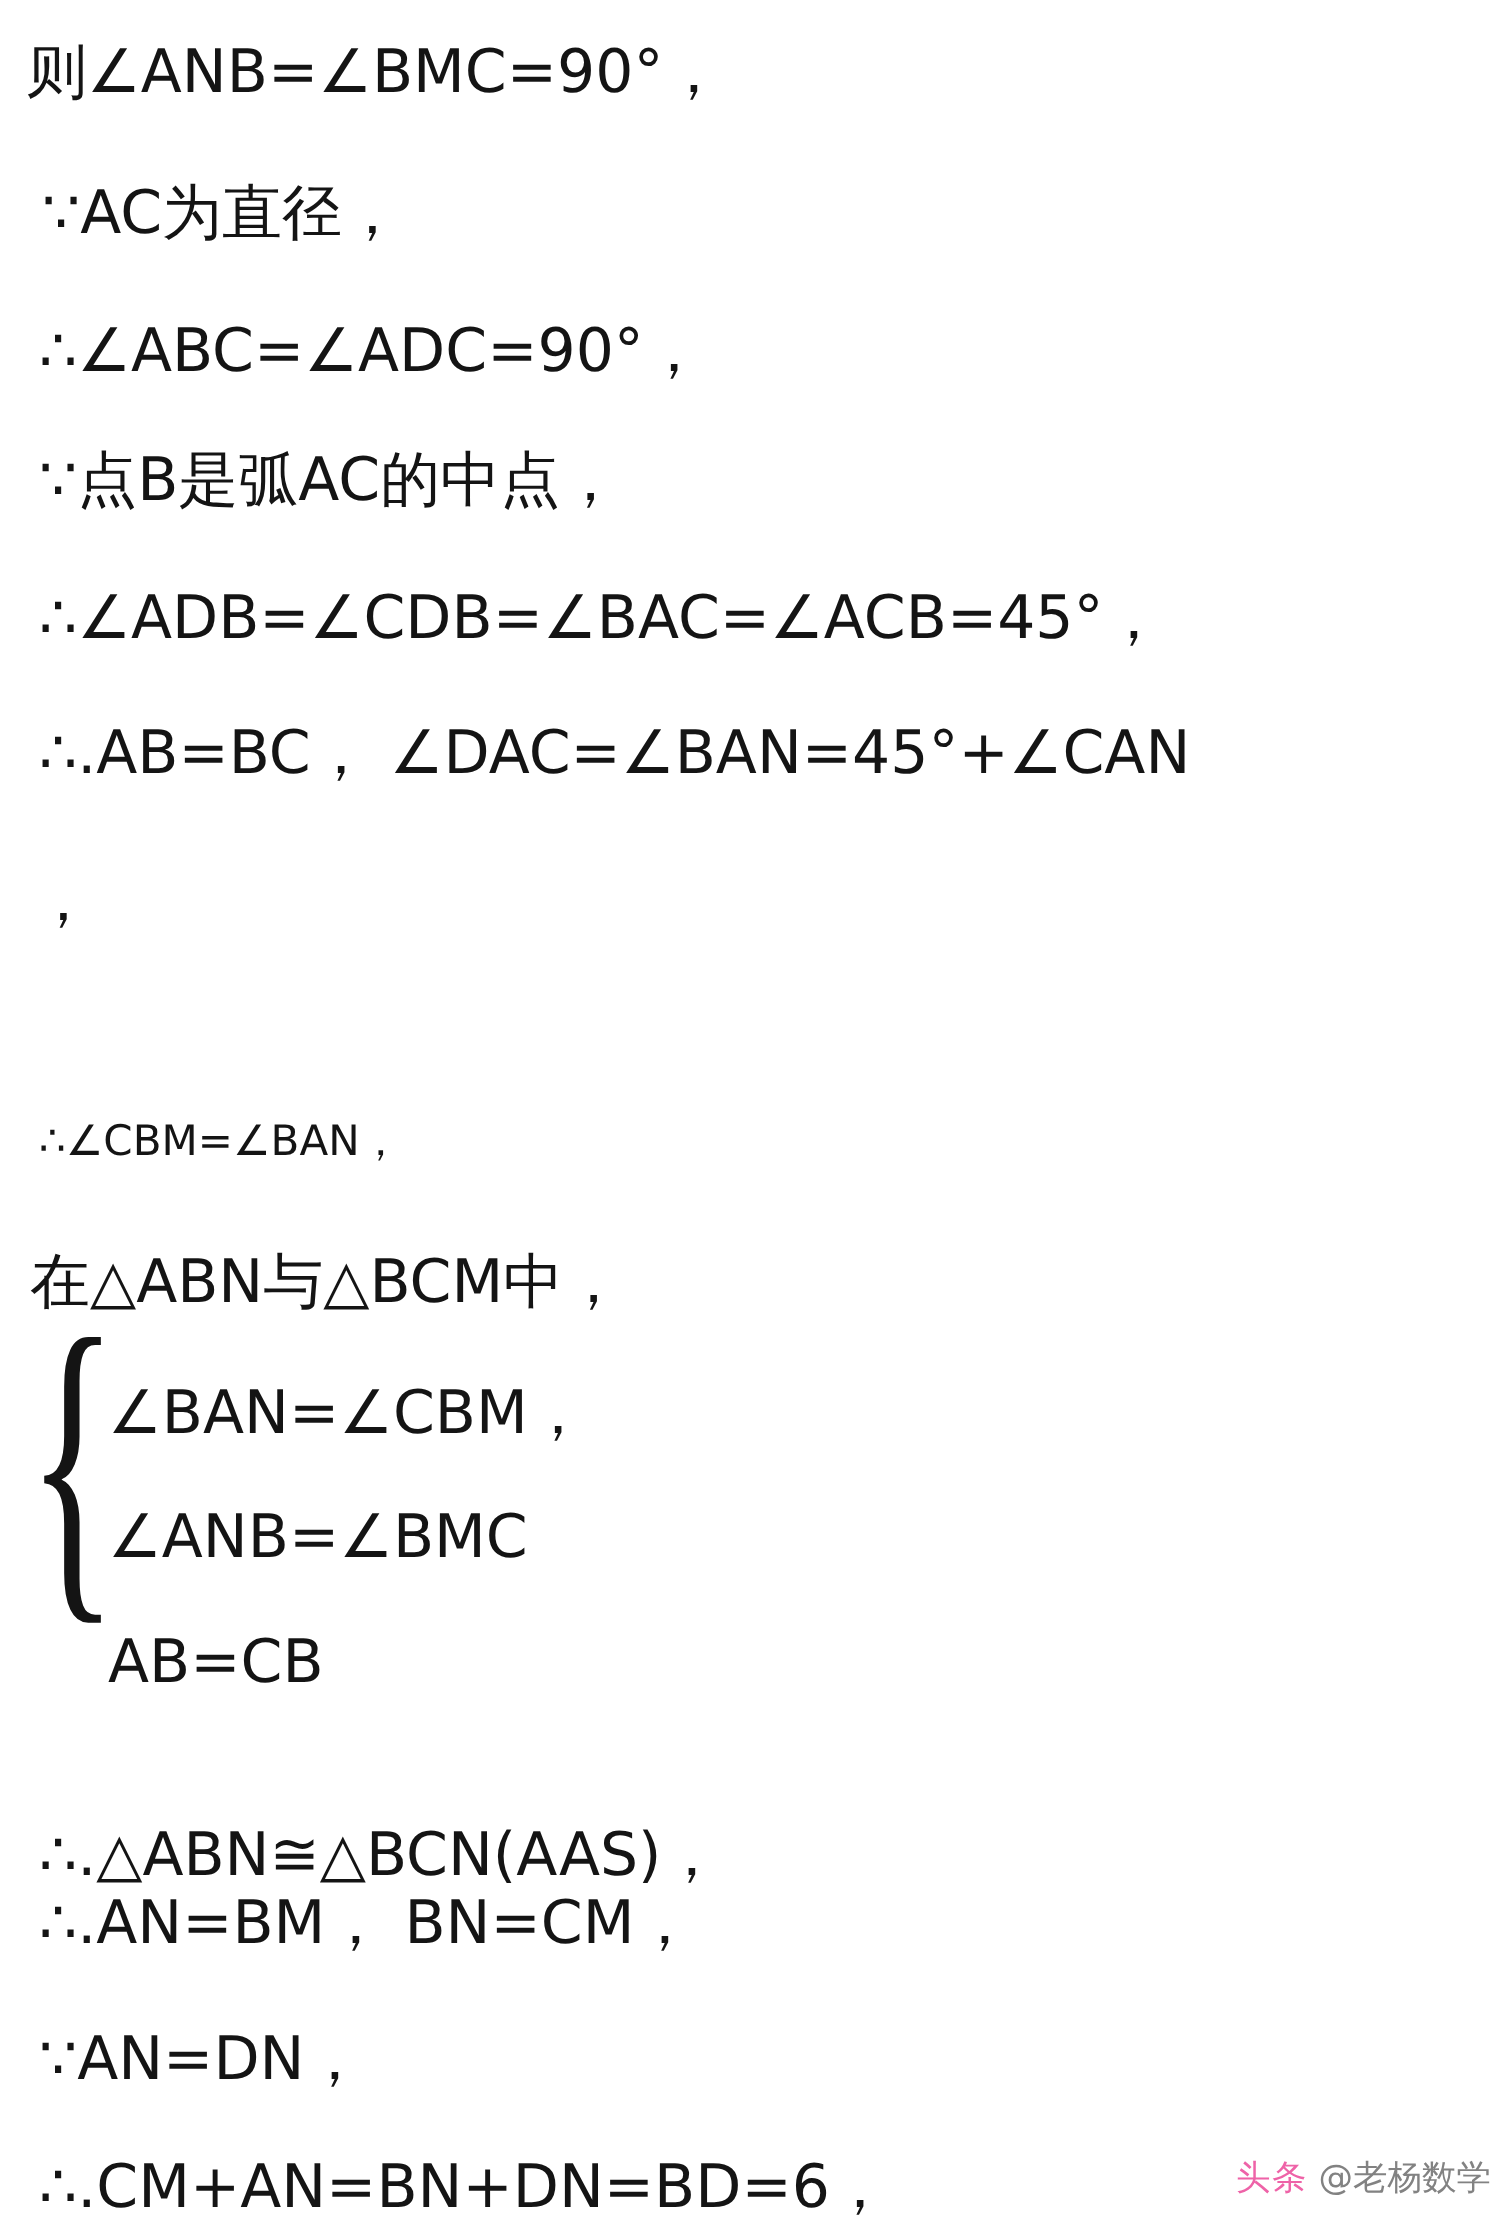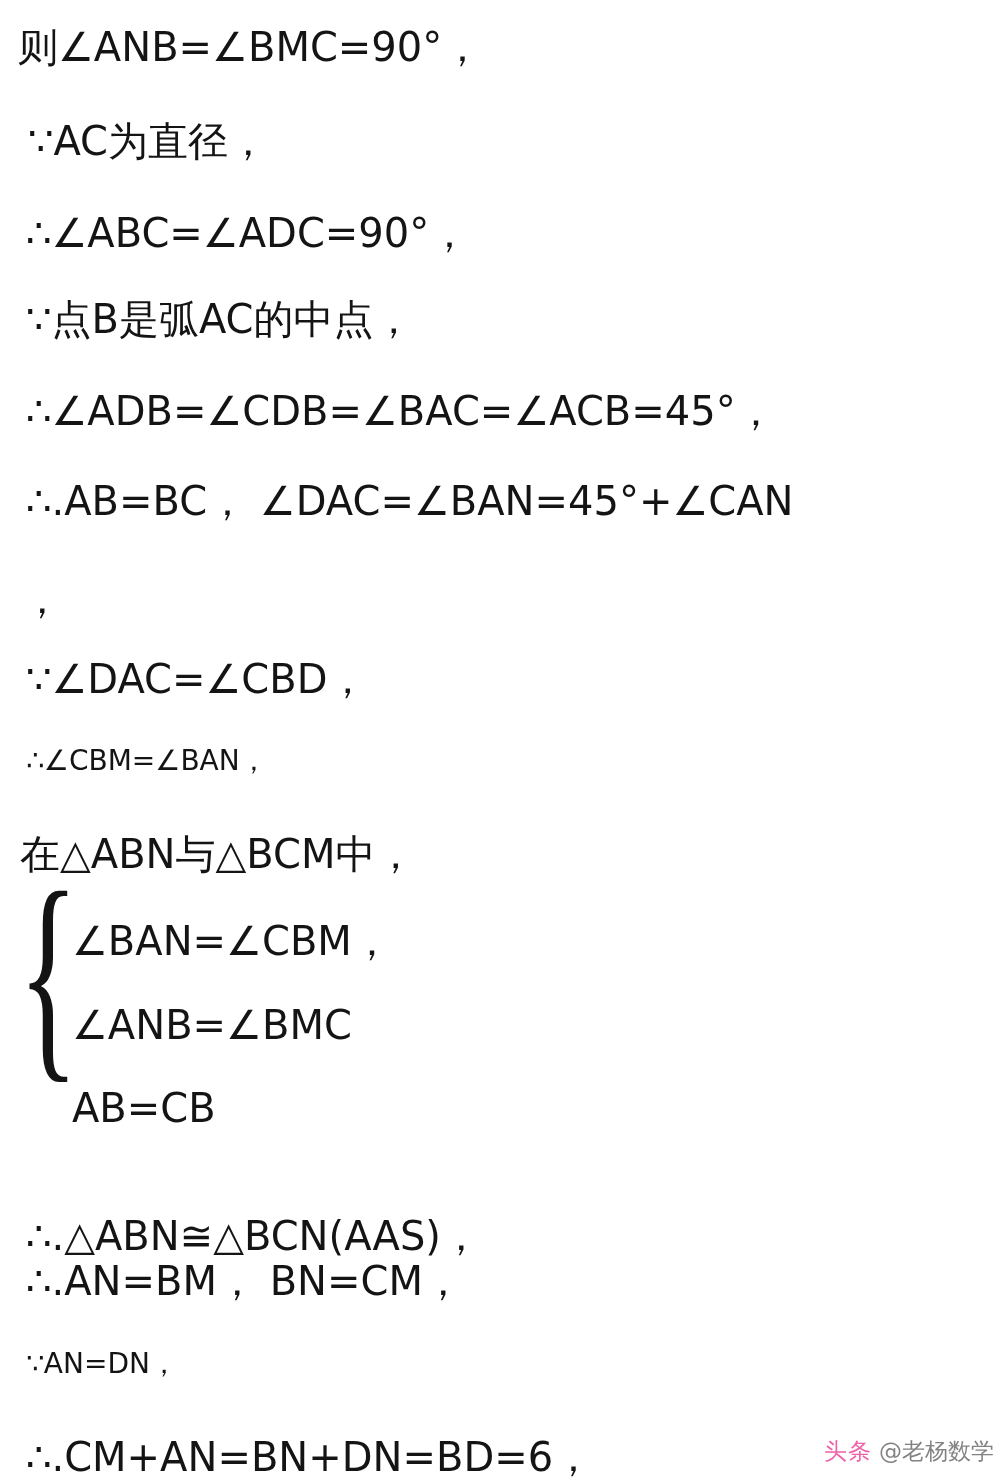--- a/index.html
+++ b/index.html
@@ -99,40 +99,39 @@
   <div class="row cjk" style="top:206px; left:26px; font-size:40px;">∴∠ABC=∠ADC=90°，</div>
 
   <div class="row cjk" style="top:292px; left:26px; font-size:40px;">∵点B是弧AC的中点，</div>
 
   <div class="row cjk" style="top:384px; left:26px; font-size:40px;">∴∠ADB=∠CDB=∠BAC=∠ACB=45°，</div>
 
   <div class="row cjk" style="top:474px; left:26px; font-size:40px;">∴.AB=BC，  ∠DAC=∠BAN=45°+∠CAN</div>
 
   <div class="row cjk" style="top:572px; left:22px; font-size:40px;">，</div>
 
-  <div class="row cjk" style="top:652px; left:26px; font-size:40px;">∵∠DAC=∠CBD，</div>
 
   <div class="row cjk" style="top:742px; left:26px; font-size:28px;">∴∠CBM=∠BAN，</div>
 
   <div class="row cjk" style="top:827px; left:20px; font-size:40px;">在△ABN与△BCM中，</div>
 
   <div class="brace-block" style="top:900px;">
     <span class="brace">{</span>
     <div class="brace-lines">
       <div class="bline cjk" style="font-size:40px;">∠BAN=∠CBM，</div>
       <div class="bline cjk" style="font-size:40px;">∠ANB=∠BMC</div>
       <div class="bline cjk" style="font-size:40px;">AB=CB</div>
     </div>
   </div>
 
   <div class="row cjk" style="top:1162px; left:26px; font-size:40px;margin-top:47px;">∴.△ABN≅△BCN(AAS)，</div>
 
   <div class="row cjk" style="top:1254px; left:26px; font-size:40px;">∴.AN=BM，  BN=CM，</div>
 
-  <div class="row cjk" style="top:1345px; left:26px; font-size:28px;">∵AN=DN，</div>
+  <div class="row cjk" style="top:1345px; left:26px; font-size:40px;">∵AN=DN，</div>
 
   <div class="row cjk" style="top:1430px; left:26px; font-size:40px;">∴.CM+AN=BN+DN=BD=6，</div>
 
   <div class="watermark">
     <span class="wm-logo">头条</span>
     <span>@老杨数学</span>
   </div>
 
 </div>
 

